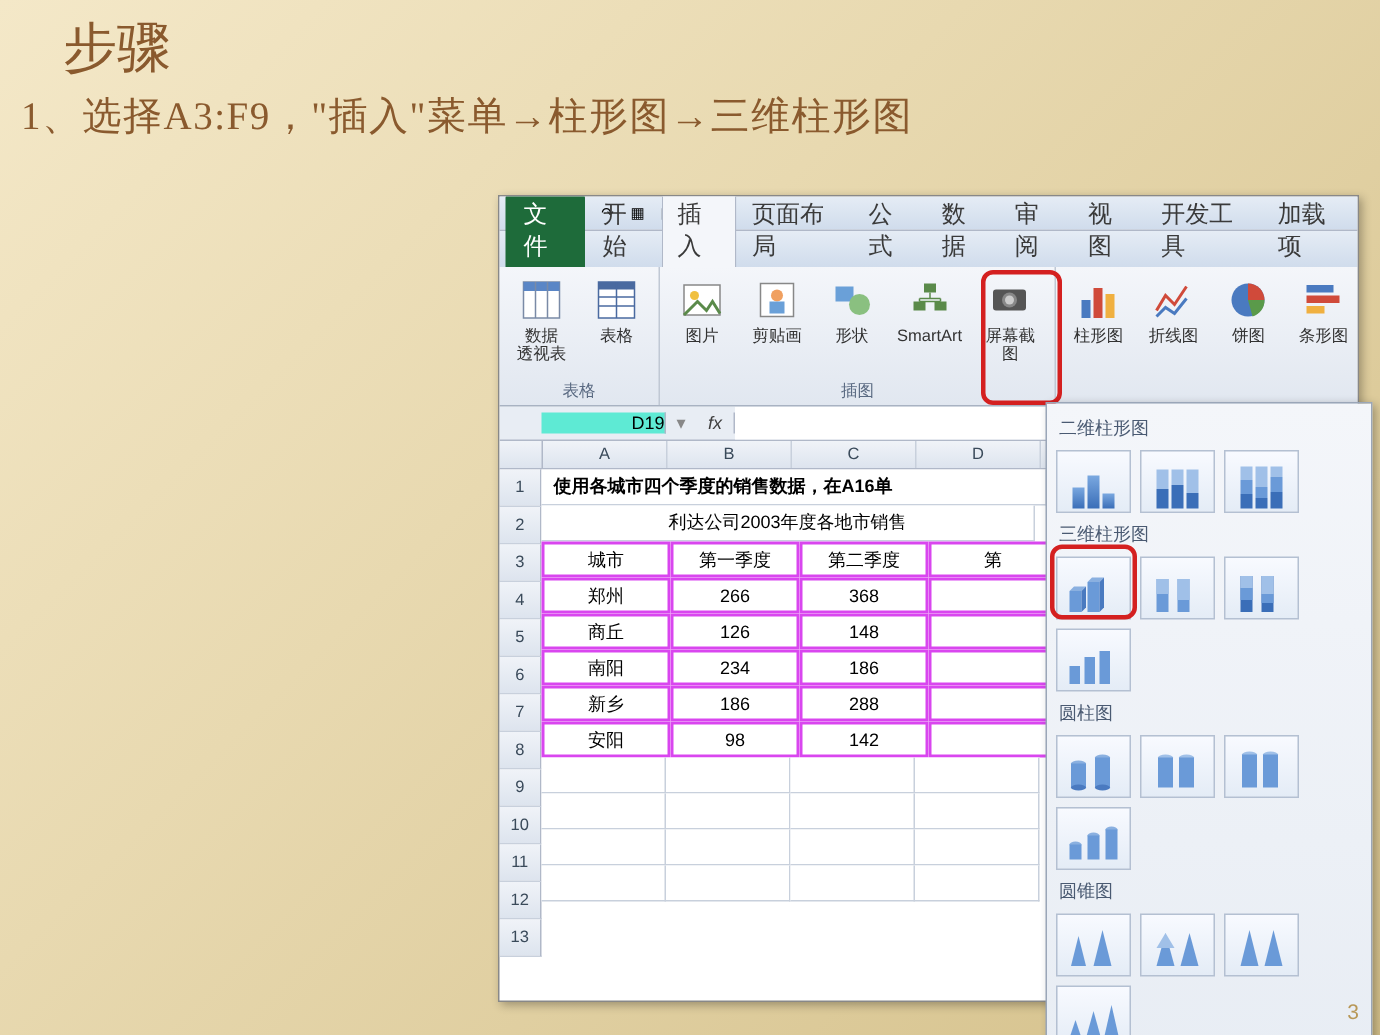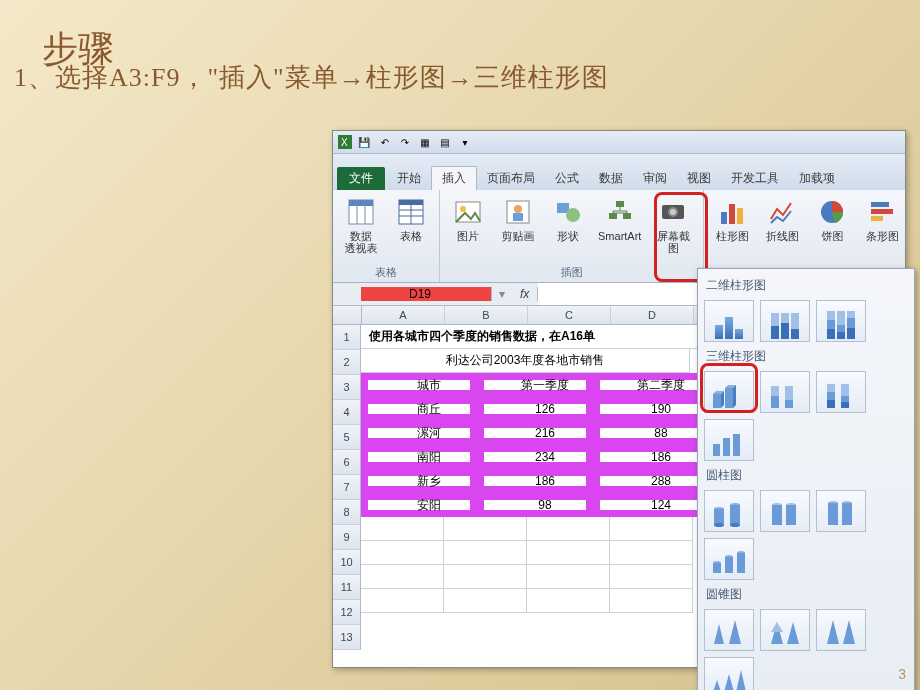--- a/index.html
+++ b/index.html
@@ -7,21 +7,21 @@
     padding: 0;
     width: 920px;
     height: 690px;
     background: linear-gradient(135deg, #f4e8c8 0%, #e8d9b0 40%, #d4c08a 100%);
     font-family: "Microsoft YaHei", SimSun, sans-serif;
     overflow: hidden;
     position: relative;
   }
   .slide-title {
     position: absolute;
-    top: 25px;
+    top: 8px;
     left: 42px;
     font-size: 36px;
     color: #8a5a2e;
     font-family: KaiTi, "楷体", serif;
   }
   .instruction {
     position: absolute;
     top: 60px;
     left: 14px;
     font-size: 26px;
@@ -47,26 +47,26 @@
     height: 22px;
     background: linear-gradient(#e5ecf5, #d0dcec);
     border-bottom: 1px solid #b0b8c8;
     display: flex;
     align-items: center;
     padding-left: 4px;
     gap: 4px;
   }
   .qat-icon { width: 16px; height: 16px; display:inline-flex; align-items:center; justify-content:center; font-size:10px; }
   .ribbon-tabs {
-    height: 36px;
+    height: 24px;
     background: linear-gradient(#e5ecf5, #d0dcec);
     display: flex;
     align-items: flex-end;
     padding-left: 4px;
-    font-size: 12px;
+    font-size: 16px;
   }
   .file-tab {
     background: #1e6b3a;
     color: #fff;
     padding: 3px 12px;
     margin-right: 2px;
     border-radius: 2px 2px 0 0;
   }
   .tab {
     padding: 3px 10px;
@@ -112,40 +112,40 @@
   .red-box.rb1 { top: 2px; left: 321px; width: 48px; height: 84px; }
 
   .formula-row {
     height: 22px;
     background: #e8edf4;
     border-bottom: 1px solid #b0b8c8;
     display: flex;
     align-items: center;
     font-size: 12px;
   }
-  .namebox { width: 82px; text-align:left; border-right:1px solid #b0b8c8; background:#ef4444; margin-left: 28px; padding-left: 48px; }
+  .namebox { width: 82px; text-align:right; border-right:1px solid #b0b8c8; background:#5eead4; margin-left: 28px; }
   .fx-lbl { padding: 0 8px; font-style: italic; color:#404040; border-right:1px solid #b0b8c8; }
   .colhead-row {
     height: 18px;
     background: linear-gradient(#f0f3f8,#dde4ee);
     display:flex;
     font-size:11px;
     border-bottom:1px solid #b0b8c8;
   }
   .rowcorner { width:28px; border-right:1px solid #b0b8c8; }
   .colhead { flex:0 0 82px; text-align:center; border-right:1px solid #c8d0dc; line-height:18px; color:#3a4a5a;}
   .grid { display:flex; }
   .rowheads { width:28px; }
   .rowhead { height:24px; line-height:24px; text-align:center; font-size:11px; background:linear-gradient(#f0f3f8,#dde4ee); border-bottom:1px solid #c8d0dc; border-right:1px solid #b0b8c8; color:#3a4a5a;}
   .cells { }
   .row { display:flex; height:24px; }
   .cell { flex:0 0 82px; border-right:1px solid #c8d0dc; border-bottom:1px solid #c8d0dc; font-size:12px; display:flex; align-items:center; justify-content:center; background:#fff; }
   .cell.merged { flex:0 0 328px; justify-content:flex-start; padding-left:8px; font-weight:bold; }
   .cell.m2 { flex:0 0 328px; justify-content:center; }
-  .cell.bord { border:7px solid #d946ef;padding-left:20px; }
+  .cell.bord { border:2px solid #d946ef; }
 
   .dropdown {
     position:absolute;
     top: 268px;
     left: 697px;
     width: 208px;
     background: linear-gradient(#f4f6fa,#e8edf4);
     border:1px solid #9aa6b8;
     box-shadow: 2px 2px 6px rgba(0,0,0,0.3);
     padding: 6px 4px 4px 4px;
@@ -387,47 +387,47 @@
       <div class="row">
           <div class="cell m2">利达公司2003年度各地市销售</div>
         </div>
       <div class="row">
         <div class="cell bord">城市</div>
         <div class="cell bord">第一季度</div>
         <div class="cell bord">第二季度</div>
         <div class="cell bord">第</div>
       </div>
       <div class="row">
+          <div class="cell bord">郑州</div>
+          <div class="cell bord">266</div>
+          <div class="cell bord">368</div>
+          <div class="cell bord"></div>
+        </div>
+      <div class="row">
           <div class="cell bord">商丘</div>
           <div class="cell bord">126</div>
-          <div class="cell bord">190</div>
-          <div class="cell bord"></div>
-        </div>
-      <div class="row">
-          <div class="cell bord">漯河</div>
-          <div class="cell bord">216</div>
-          <div class="cell bord">88</div>
+          <div class="cell bord">148</div>
           <div class="cell bord"></div>
         </div>
       <div class="row">
           <div class="cell bord">南阳</div>
           <div class="cell bord">234</div>
           <div class="cell bord">186</div>
           <div class="cell bord"></div>
         </div>
       <div class="row">
           <div class="cell bord">新乡</div>
           <div class="cell bord">186</div>
           <div class="cell bord">288</div>
           <div class="cell bord"></div>
         </div>
       <div class="row">
           <div class="cell bord">安阳</div>
           <div class="cell bord">98</div>
-          <div class="cell bord">124</div>
+          <div class="cell bord">142</div>
           <div class="cell bord"></div>
         </div>
       <div class="row">
           <div class="cell"></div>
           <div class="cell"></div>
           <div class="cell"></div>
           <div class="cell"></div>
         </div>
       <div class="row">
           <div class="cell"></div>

